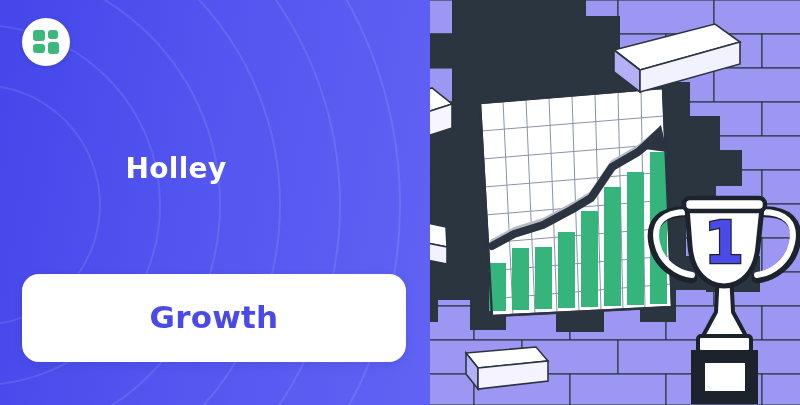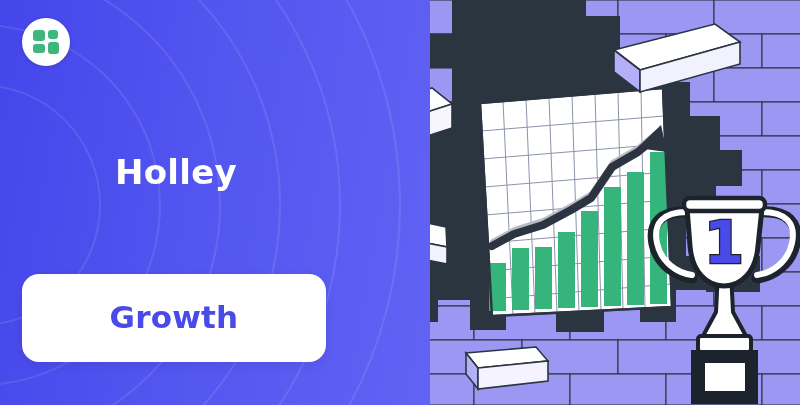--- a/index.html
+++ b/index.html
@@ -40,29 +40,29 @@
     box-shadow: 0 1px 4px rgba(20,20,80,.18);
   }
   #logo-glyph { display: block; }
   
   #holley {
     position: absolute;
     left: 0; top: 152px;
     width: 352px;
     text-align: center;
     color: #ffffff;
-    font-size: 34px;
+    font-size: 28px;
     font-weight: bold;
     letter-spacing: .3px;
   }
   
   #title-card {
     position: absolute;
     left: 22px; top: 274px;
-    width: 304px; height: 88px;
+    width: 384px; height: 88px;
     background: #ffffff;
     border-radius: 17px;
     display: flex;
     flex-direction: column;
     align-items: center;
     justify-content: center;
     box-shadow: 0 3px 10px rgba(30,30,90,.12);
   }
   .title-line {
     color: #4a4ae8;

